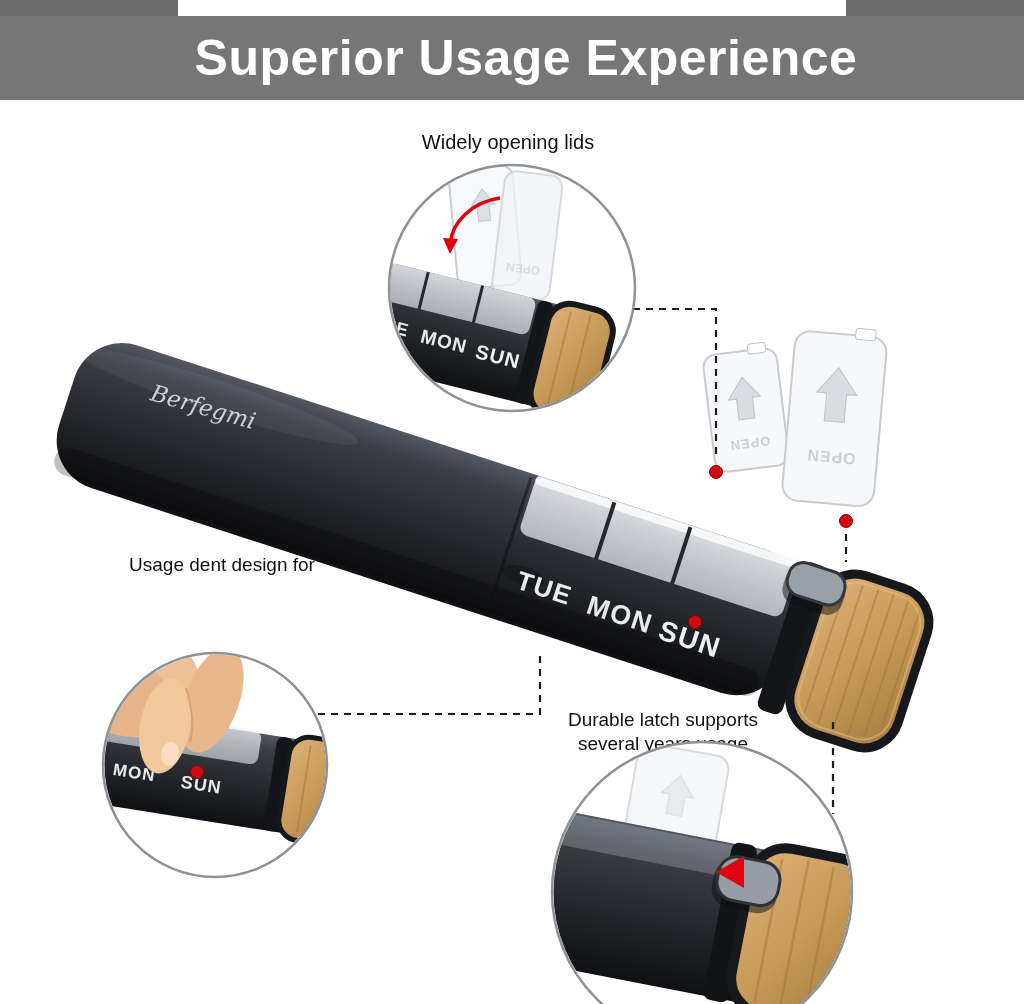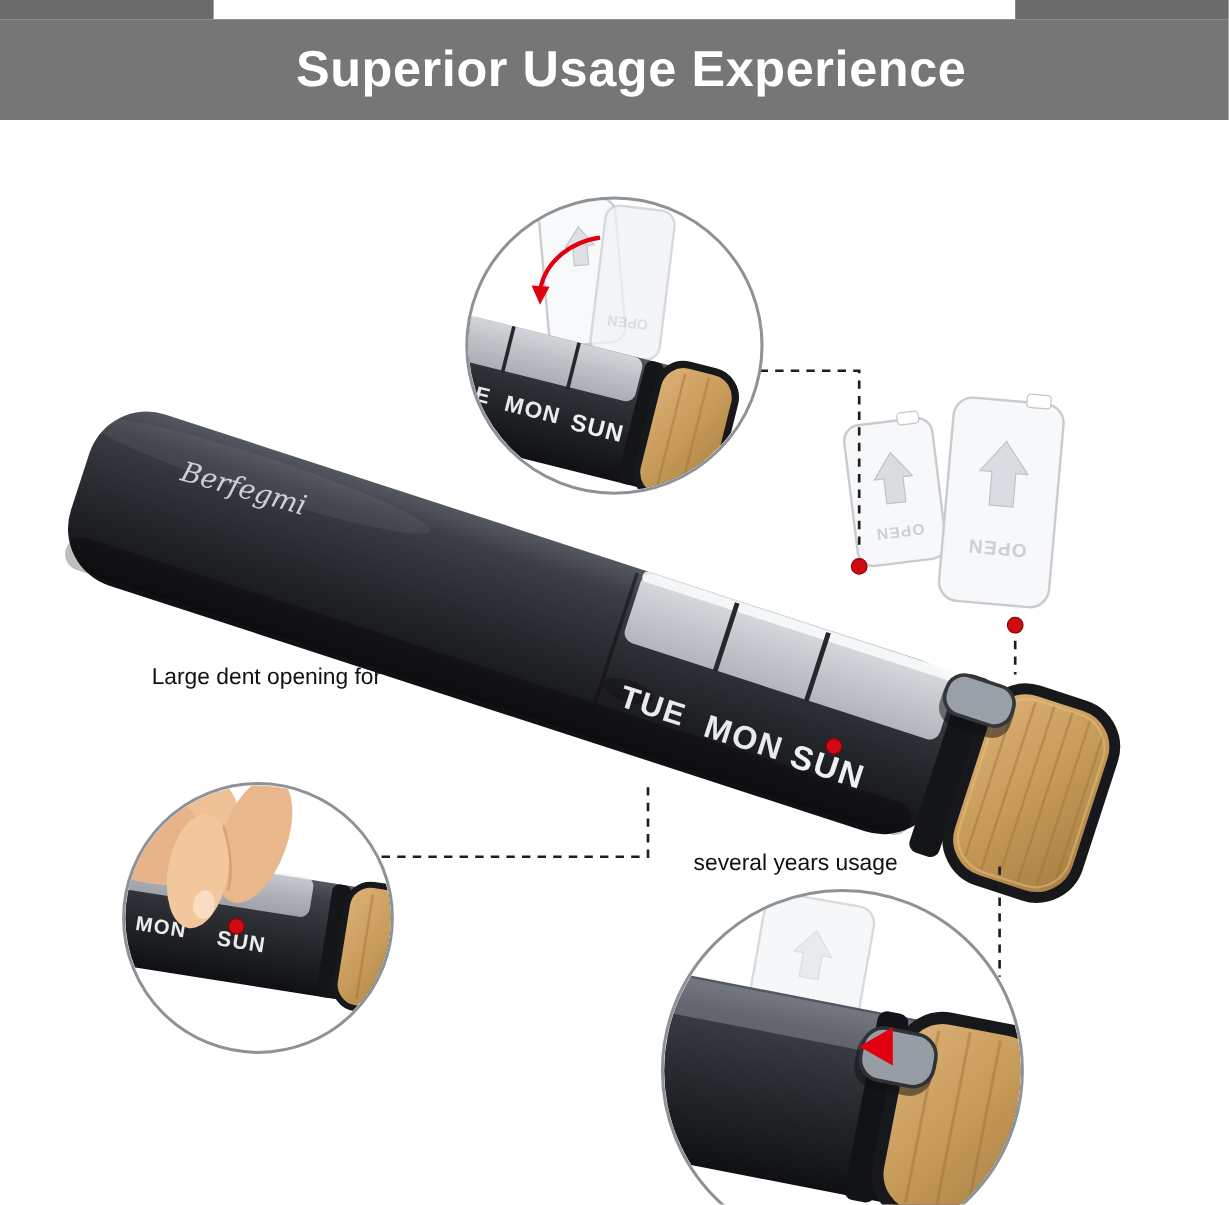--- a/index.html
+++ b/index.html
@@ -3,44 +3,48 @@
 <meta charset="utf-8">
 <style>
   html,body{margin:0;padding:0;background:#ffffff;}
   body{width:1024px;height:1004px;overflow:hidden;font-family:"Liberation Sans",sans-serif;}
   .canvas{position:relative;width:1024px;height:1004px;background:#ffffff;}
   .corner{position:absolute;top:0;height:16px;width:178px;background:#6b6b6b;}
   .corner.left{left:0;}
   .corner.right{right:0;}
   .banner{position:absolute;left:0;top:16px;width:1024px;height:84px;background:#767676;
           display:flex;align-items:center;justify-content:center;}
-  .banner-title{color:#ffffff;font-size:42px;font-weight:bold;letter-spacing:.5px;margin-left:28px;}
+  .banner-title{color:#ffffff;font-size:50px;font-weight:bold;letter-spacing:.5px;margin-left:28px;}
   .callout-label{position:absolute;color:#111111;text-align:center;font-weight:500;line-height:1.28;}
   .label-top{left:368px;top:130px;width:280px;font-size:20px;}
   .label-left{left:92px;top:553px;width:260px;font-size:19px;}
   .label-latch{left:523px;top:708px;width:280px;font-size:19px;}
   svg{position:absolute;left:0;top:0;}
   svg text{font-family:"Liberation Sans",sans-serif;}
   .brand-script{font-family:"DejaVu Serif",serif;font-style:italic;}
 </style>
 </head>
 <body>
 
 <div class="canvas">
 
   <div class="corner left"></div>
   <div class="corner right"></div>
   <div class="banner">
     <div class="banner-title">Superior Usage Experience</div>
   </div>
 
+  <div class="callout-label label-top">
+    <div>Widely opening lids</div>
+  </div>
   <div class="callout-label label-left">
-    <div>Large dent opening for</div>
+    <div>Usage dent design for</div>
   </div>
   <div class="callout-label label-latch">
+    <div>Durable latch supports</div>
     <div>several years usage</div>
   </div>
 
   <svg width="1024" height="1004" viewBox="0 0 1024 1004">
     <defs>
       <linearGradient id="tubeGrad" x1="0" y1="0" x2="0" y2="1">
         <stop offset="0" stop-color="#545861"></stop>
         <stop offset="0.16" stop-color="#3b3e45"></stop>
         <stop offset="0.55" stop-color="#26282d"></stop>
         <stop offset="1" stop-color="#0f1013"></stop>

